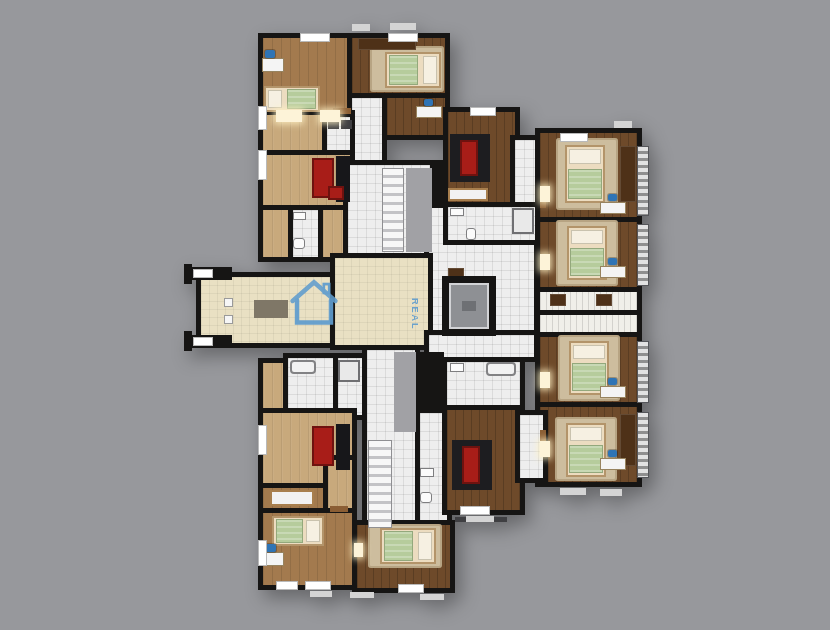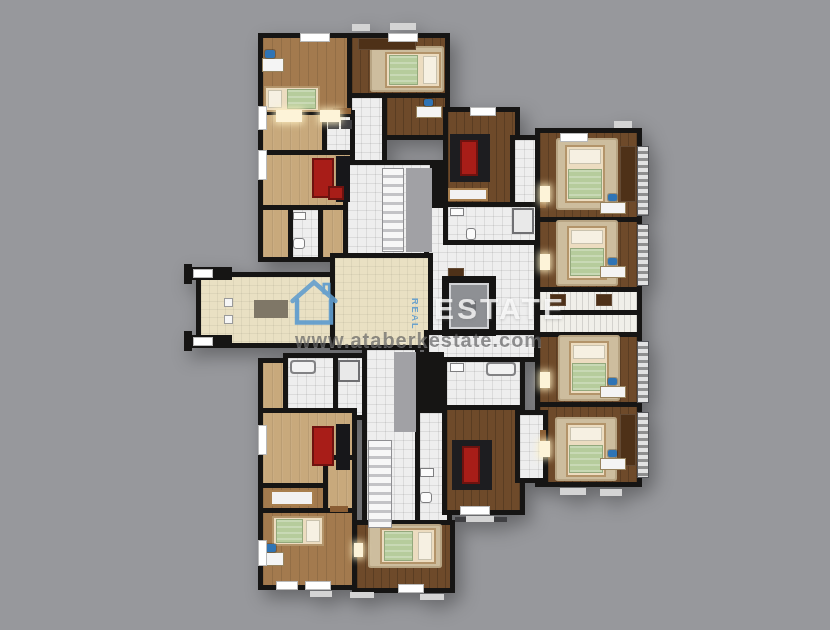--- a/index.html
+++ b/index.html
@@ -232,16 +232,14 @@
       <div class="sill" style="left: 420px; top: 594px; width: 24px; height: 6px;"></div>
       <div class="sill" style="left: 466px; top: 516px; width: 28px; height: 6px;"></div>
     </div>
   <div id="watermark">
     <svg class="wm-house" width="54" height="50" viewBox="0 0 60 56">
       <path d="M6 28 L30 7 L54 28" fill="none" stroke="#5f9cce" stroke-width="5" stroke-linecap="round" opacity="0.95"></path>
       <rect x="41" y="9" width="6" height="10" fill="none" stroke="#5f9cce" stroke-width="3"></rect>
       <path d="M11 27 L11 52 L49 52 L49 27" fill="none" stroke="#5f9cce" stroke-width="5" stroke-linecap="round"></path>
     </svg>
     <span class="wm-real">REAL</span>
-    <span class="wm-estate">ESTATE</span>
-    <span class="wm-url">www.ataberkestate.com</span>
   </div>
 </div>
 
 </body></html>

